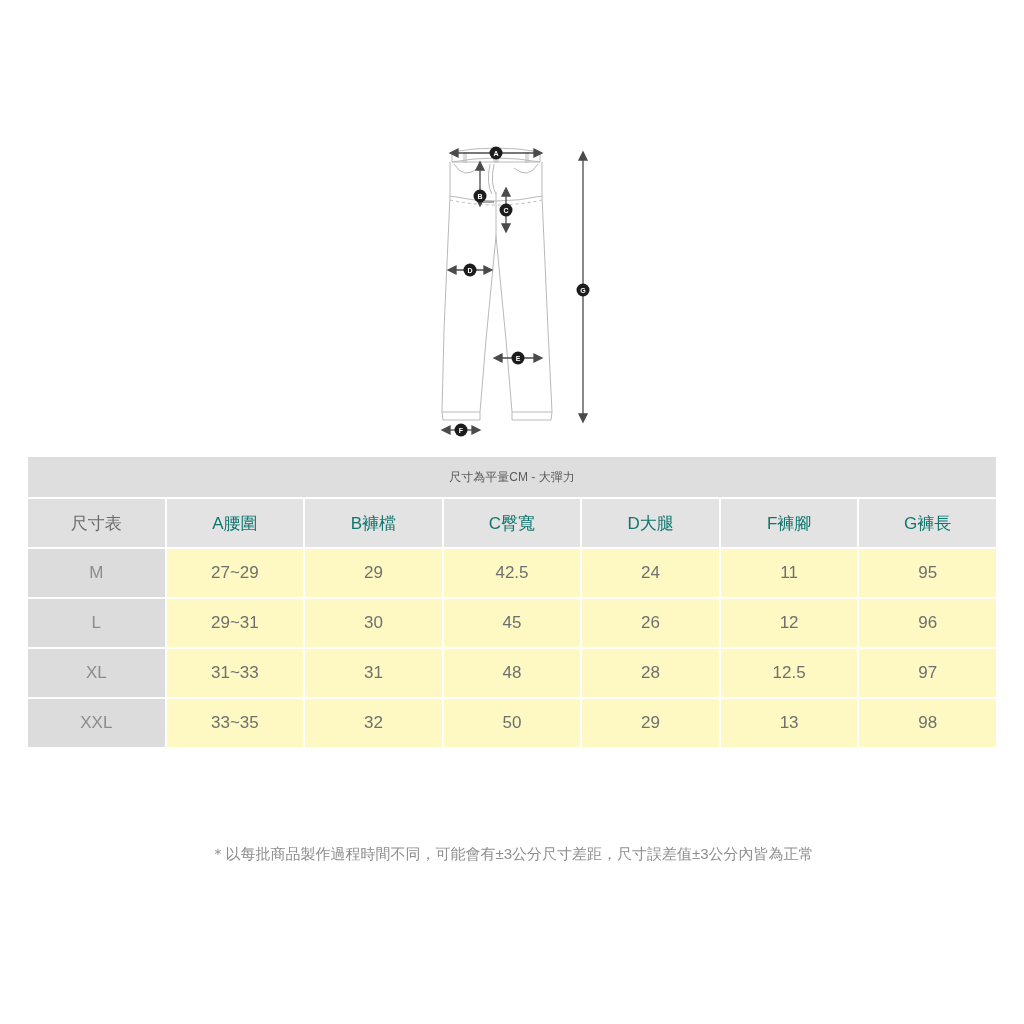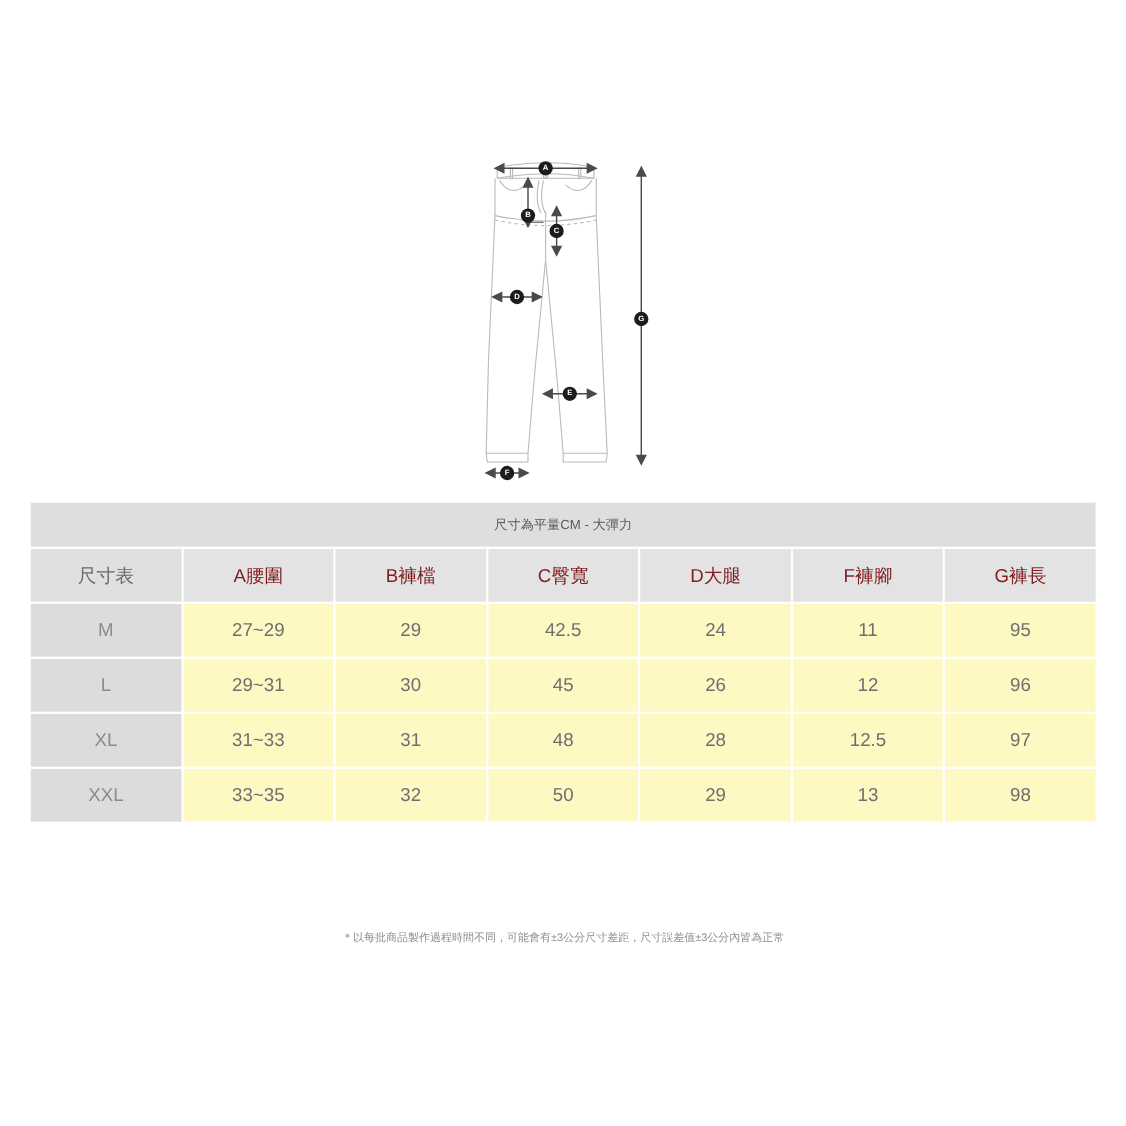--- a/index.html
+++ b/index.html
@@ -52,39 +52,39 @@
     border: 0;
   }
   .size-table .title-row td {
     background: #dedede;
     color: #5a5a5a;
     font-size: 12px;
     height: 40px;
   }
   .size-table .header-row td {
     background: #e3e3e3;
-    color: #7f1d1d;
+    color: #0f766e;
     height: 48px;
   }
   .size-table .first-col {
     background: #dcdcdc;
     color: #8c8c8c;
   }
   .size-table .header-row .first-col {
     background: #e0e0e0;
     color: #6a6a6a;
   }
 
   .footnote {
     position: absolute;
     left: 0;
     top: 845px;
     width: 1024px;
     text-align: center;
-    font-size: 10px;
+    font-size: 15px;
     color: #8e8e8e;
     letter-spacing: 0px;
   }
 
   
   .mk {
     font-family: "Liberation Sans", sans-serif;
     font-size: 7px;
     fill: #ffffff;
     text-anchor: middle;

